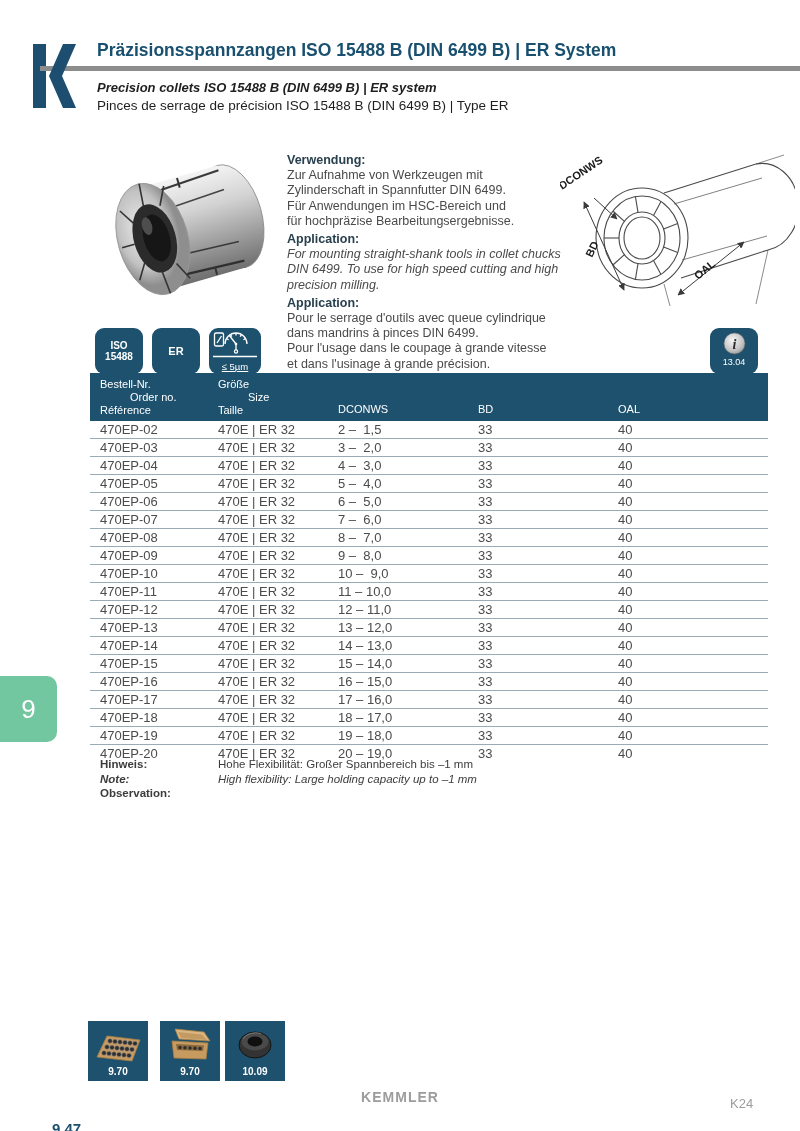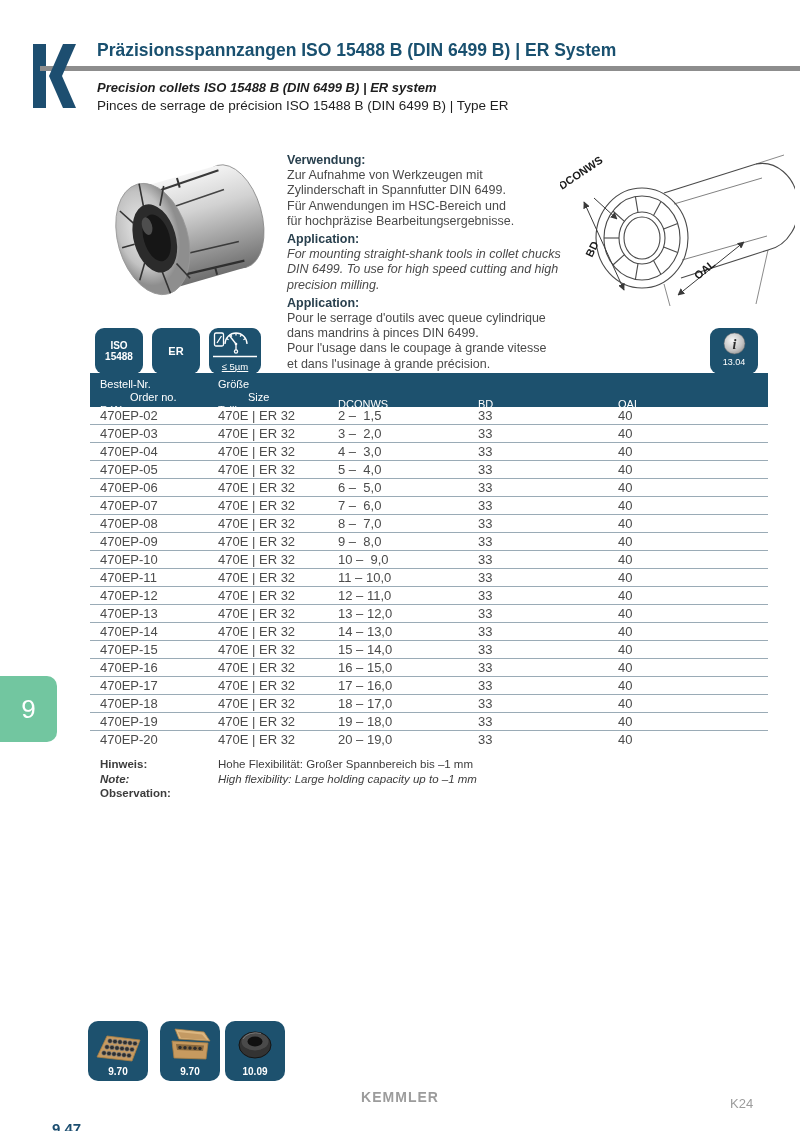--- a/index.html
+++ b/index.html
@@ -29,21 +29,21 @@
   #badge-er{left:152px;font-size:11px;font-weight:bold;}
   #badge-gauge{left:209px;width:52px;justify-content:flex-end;}
   #badge-gauge svg{position:absolute;top:-8px;left:3px;width:46px;height:38px;overflow:visible;}
   #badge-gauge .gtxt{font-size:9.5px;margin-bottom:2px;position:relative;text-decoration:underline;}
   #info-badge{left:710px;justify-content:flex-start;padding-top:4px;box-sizing:border-box;}
   #info-badge .itxt{font-size:9px;margin-top:2px;}
 
   
   #parts-table{position:absolute;left:90px;top:373px;width:678px;}
   .thead{display:grid;grid-template-columns:118px 120px 140px 140px 1fr;padding-left:10px;
-         height:34px;background:#1d516e;color:#fff;box-sizing:border-box;}
+         height:48px;background:#1d516e;color:#fff;box-sizing:border-box;}
   .thead .stack{padding-top:5px;font-size:11px;line-height:12.8px;}
   .thead .stack .it{margin-left:30px;}
   .thead .single{align-self:end;padding-bottom:6px;font-size:11px;}
   .trow{display:grid;grid-template-columns:118px 120px 140px 140px 1fr;padding-left:10px;
         height:17px;line-height:17px;font-size:13px;color:#4b4b4b;
         border-bottom:1px solid #9aabb6;box-sizing:content-box;}
   .trow:last-child{border-bottom:none;}
   .trow .c3{white-space:pre;}
 
   
@@ -51,21 +51,21 @@
          padding-left:10px;font-size:11.5px;line-height:14.5px;color:#3c3c3c;}
   #notes .nlbl{font-weight:bold;}
   #notes .it{font-style:italic;}
 
   
   #page-tab{position:absolute;left:0;top:676px;width:57px;height:66px;background:#72c6a0;
             border-radius:0 10px 10px 0;display:flex;align-items:center;justify-content:center;
             color:#fff;font-size:26px;}
 
   
-  .thumb{position:absolute;top:1021px;width:60px;height:60px;background:#1d516e;border-radius:10px;
+  .thumb{position:absolute;top:1021px;width:60px;height:60px;background:#1d516e;border-radius:0;
          display:flex;flex-direction:column;align-items:center;justify-content:flex-end;}
   .thumb svg{position:absolute;top:6px;left:6px;width:48px;height:36px;}
   .thumb .tl{color:#fff;font-size:10px;font-weight:bold;margin-bottom:4px;position:relative;}
   #thumb-1{left:88px;} #thumb-2{left:160px;} #thumb-3{left:225px;}
 
   
   #footer-page-ref{position:absolute;left:52px;top:1084px;font-size:15px;font-weight:bold;color:#1c4e70;margin-top:36px;}
   #brand-logo{position:absolute;left:0;right:0;top:1089px;text-align:center;font-size:14px;
               font-weight:800;letter-spacing:1px;color:#9c9c9c;}
   #page-code{position:absolute;left:730px;top:1096px;font-size:13px;color:#9c9c9c;}

